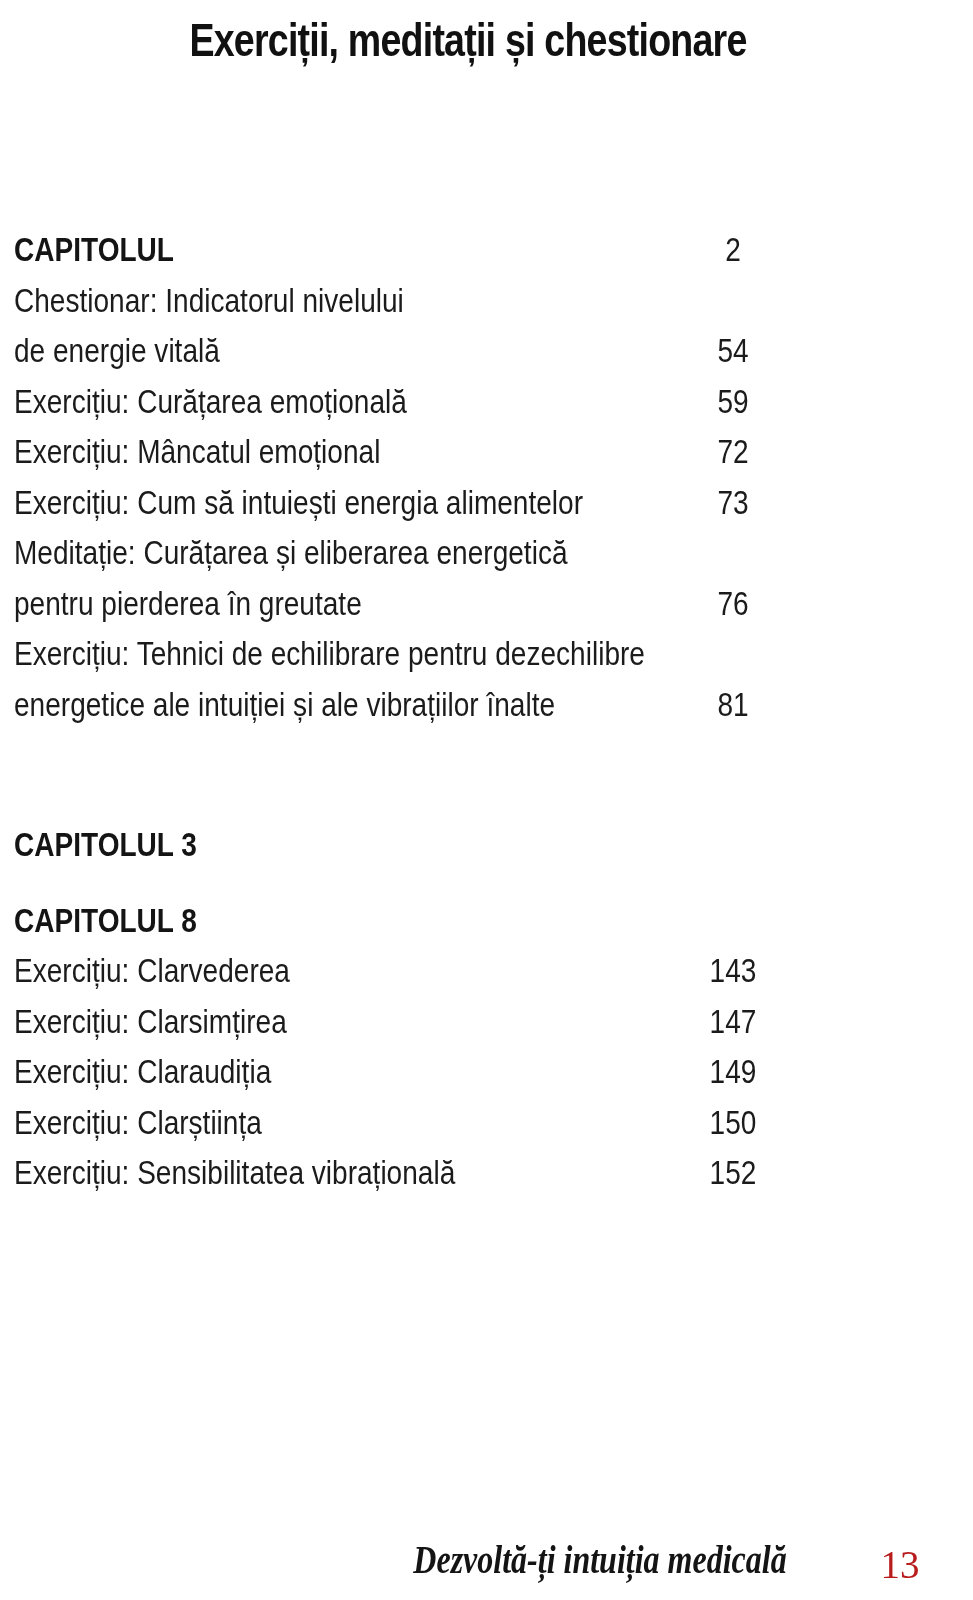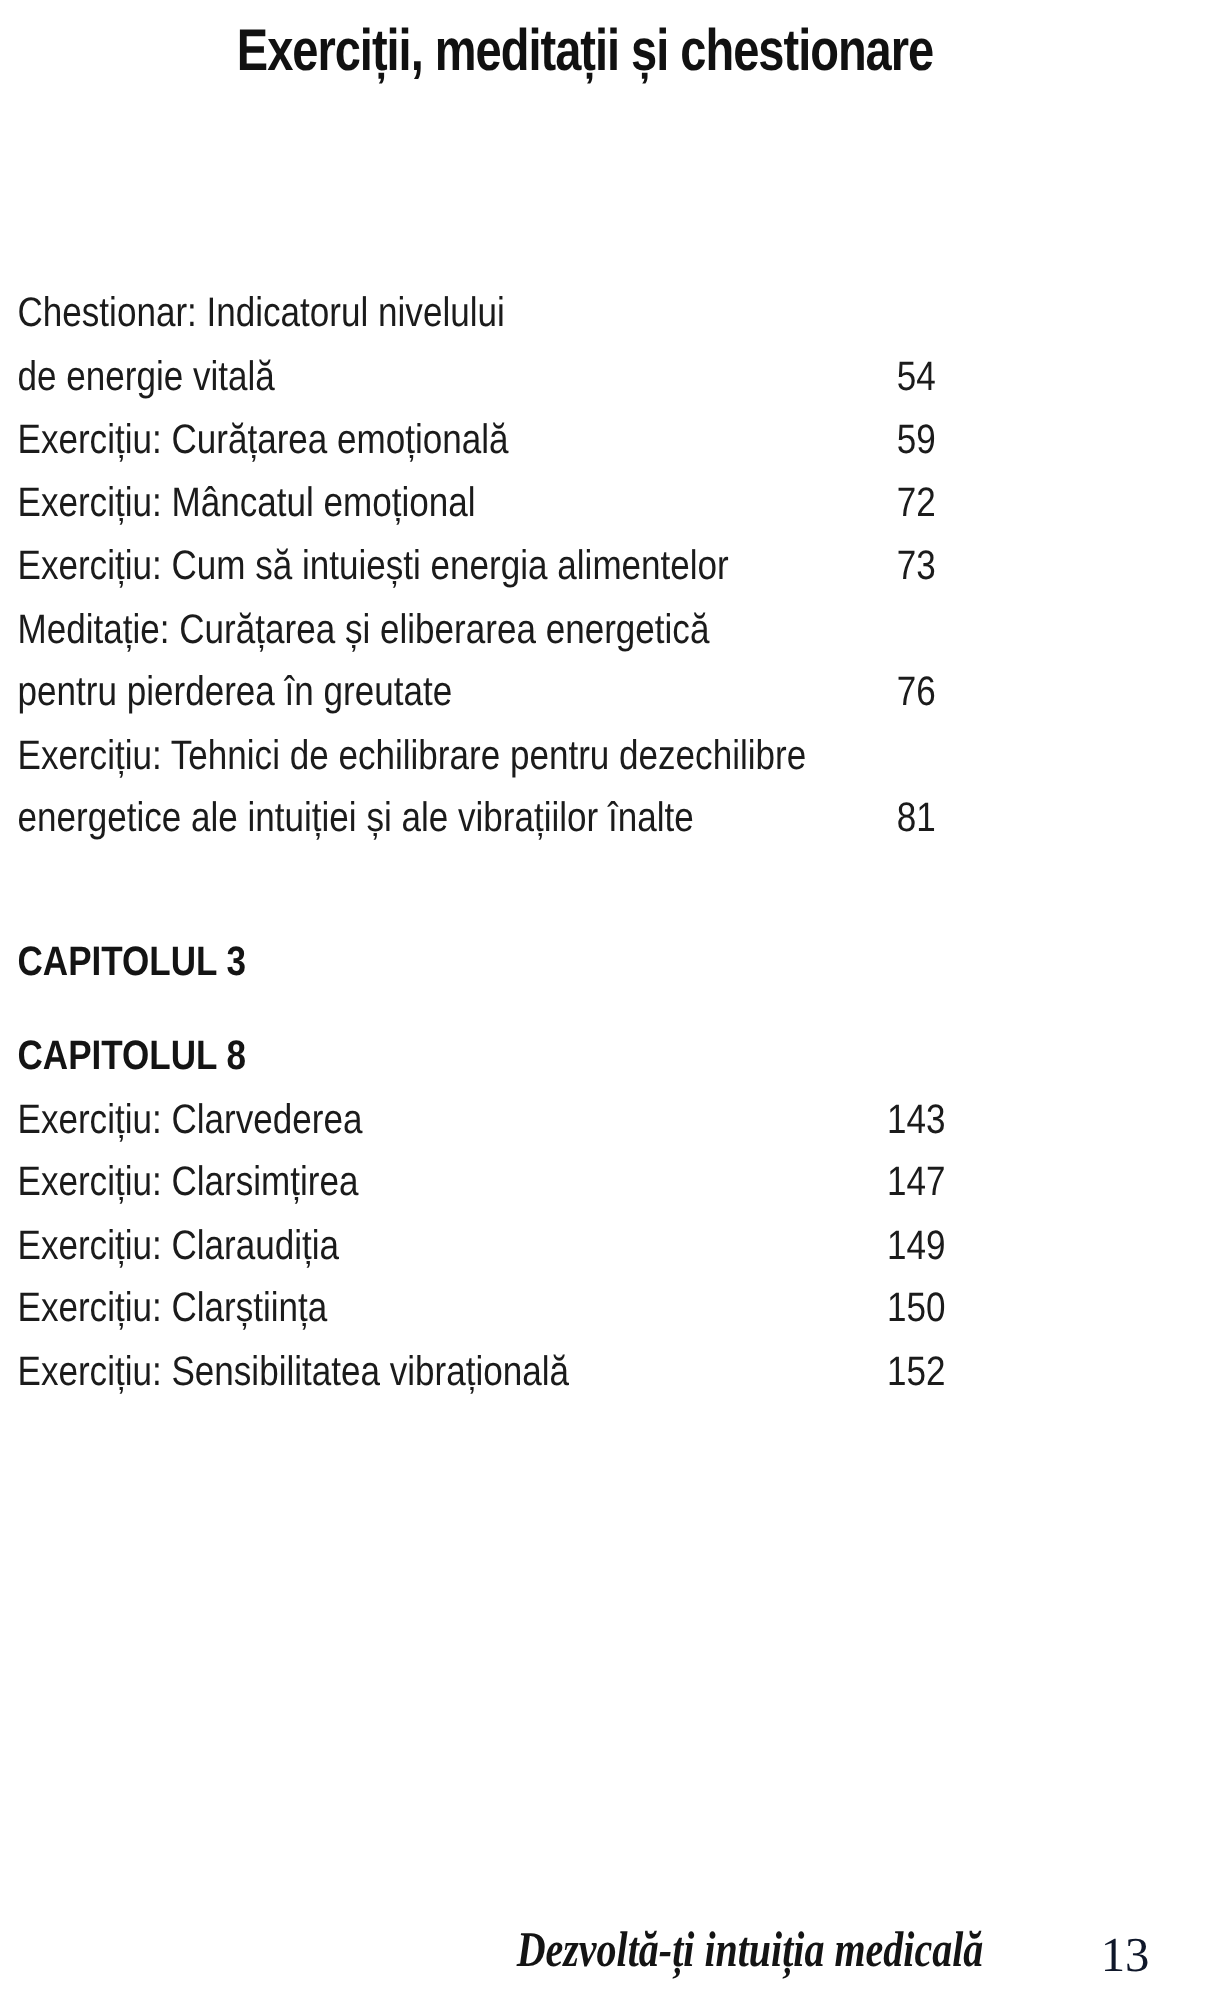--- a/index.html
+++ b/index.html
@@ -34,21 +34,21 @@
   }
 
   
   .toc {
     position: absolute;
     top: 225px;
     left: 14px;
     width: 959px;
   }
 
-  .section-2 { margin-top: 64px; }
+  .section-2 { margin-top: 90px; }
   .section-3 { margin-top: 25px; }
 
   .row {
     position: relative;
   }
 
   .row-text {
     transform: scaleX(0.85);
     transform-origin: 0 0;
   }
@@ -96,31 +96,37 @@
   }
   .footer-page {
     position: absolute;
     top: 1545px;
     left: 868px;
     width: 64px;
     text-align: center;
     font-family: "Liberation Serif", serif;
     font-size: 39px;
     line-height: 1;
-    color: #0f172a;
+    color: #b91c1c;
   }
 </style>
 </head>
 <body>
 
 <div class="doc-title">Exerciții, meditații și chestionare</div>
 
 <div class="toc">
 
   <div class="section section-1">
+    <div class="row heading">
+      <div class="row-text">
+        <span class="line">CAPITOLUL</span>
+      </div>
+      <span class="pagenum">2</span>
+    </div>
 
     <div class="row">
       <div class="row-text">
         <span class="line">Chestionar: Indicatorul nivelului</span>
         <span class="line">de energie vitală</span>
       </div>
       <span class="pagenum">54</span>
     </div>
 
     <div class="row">

